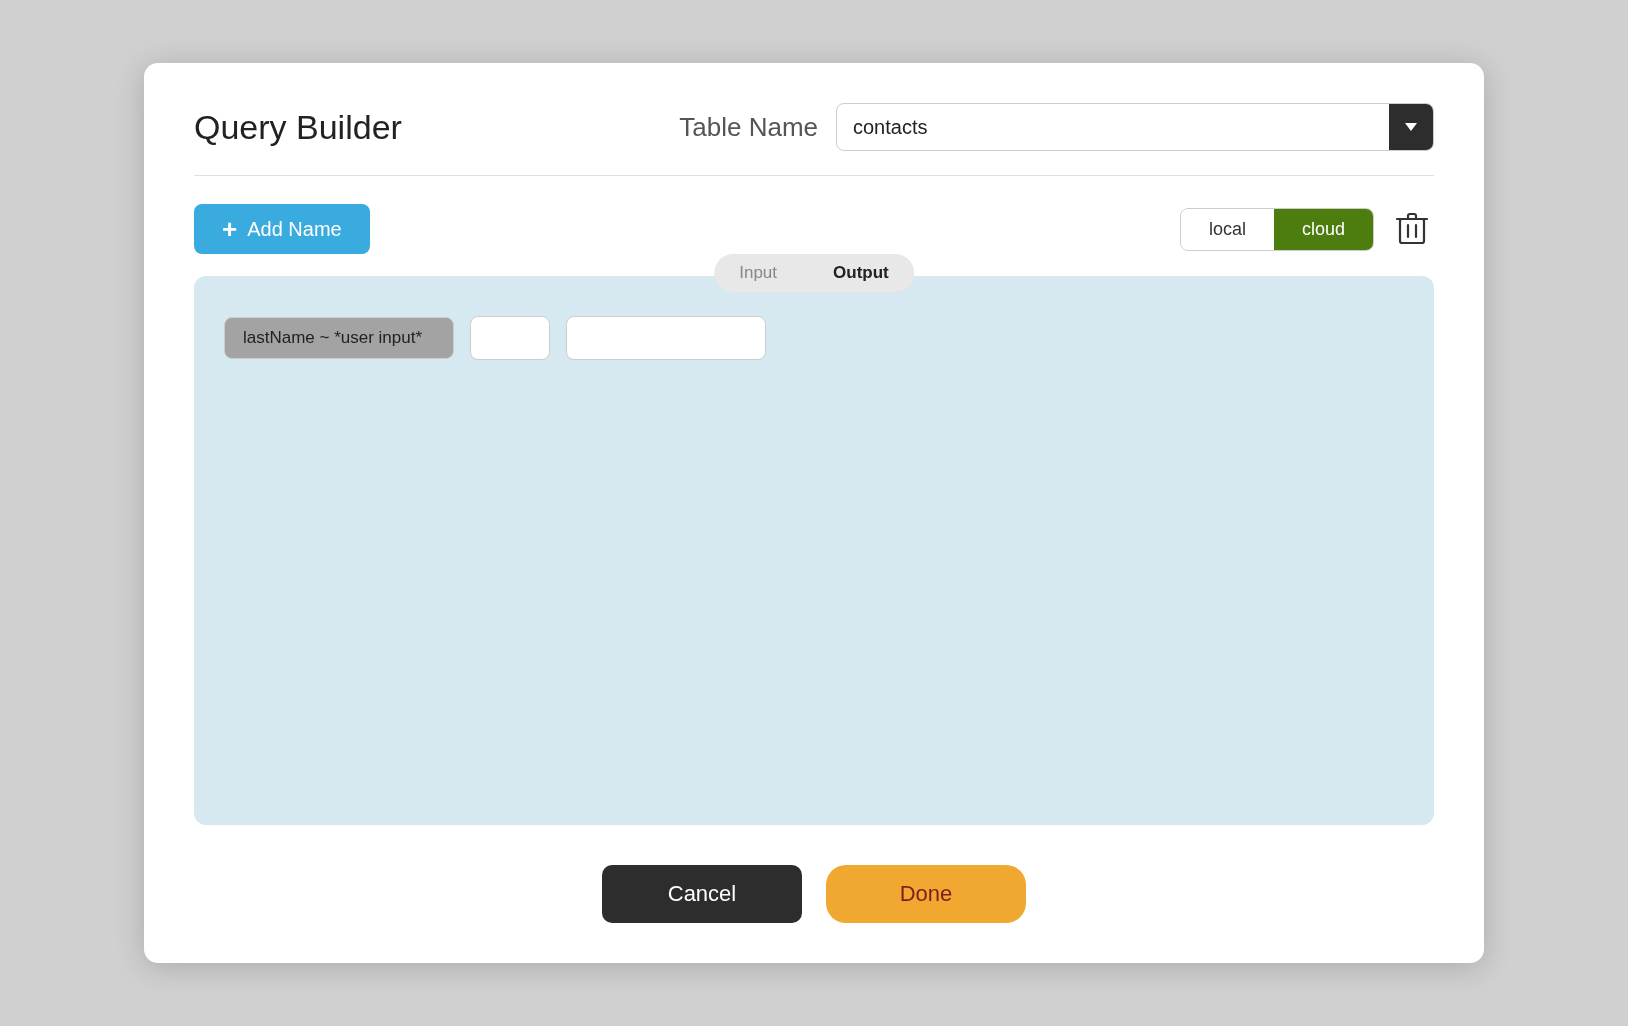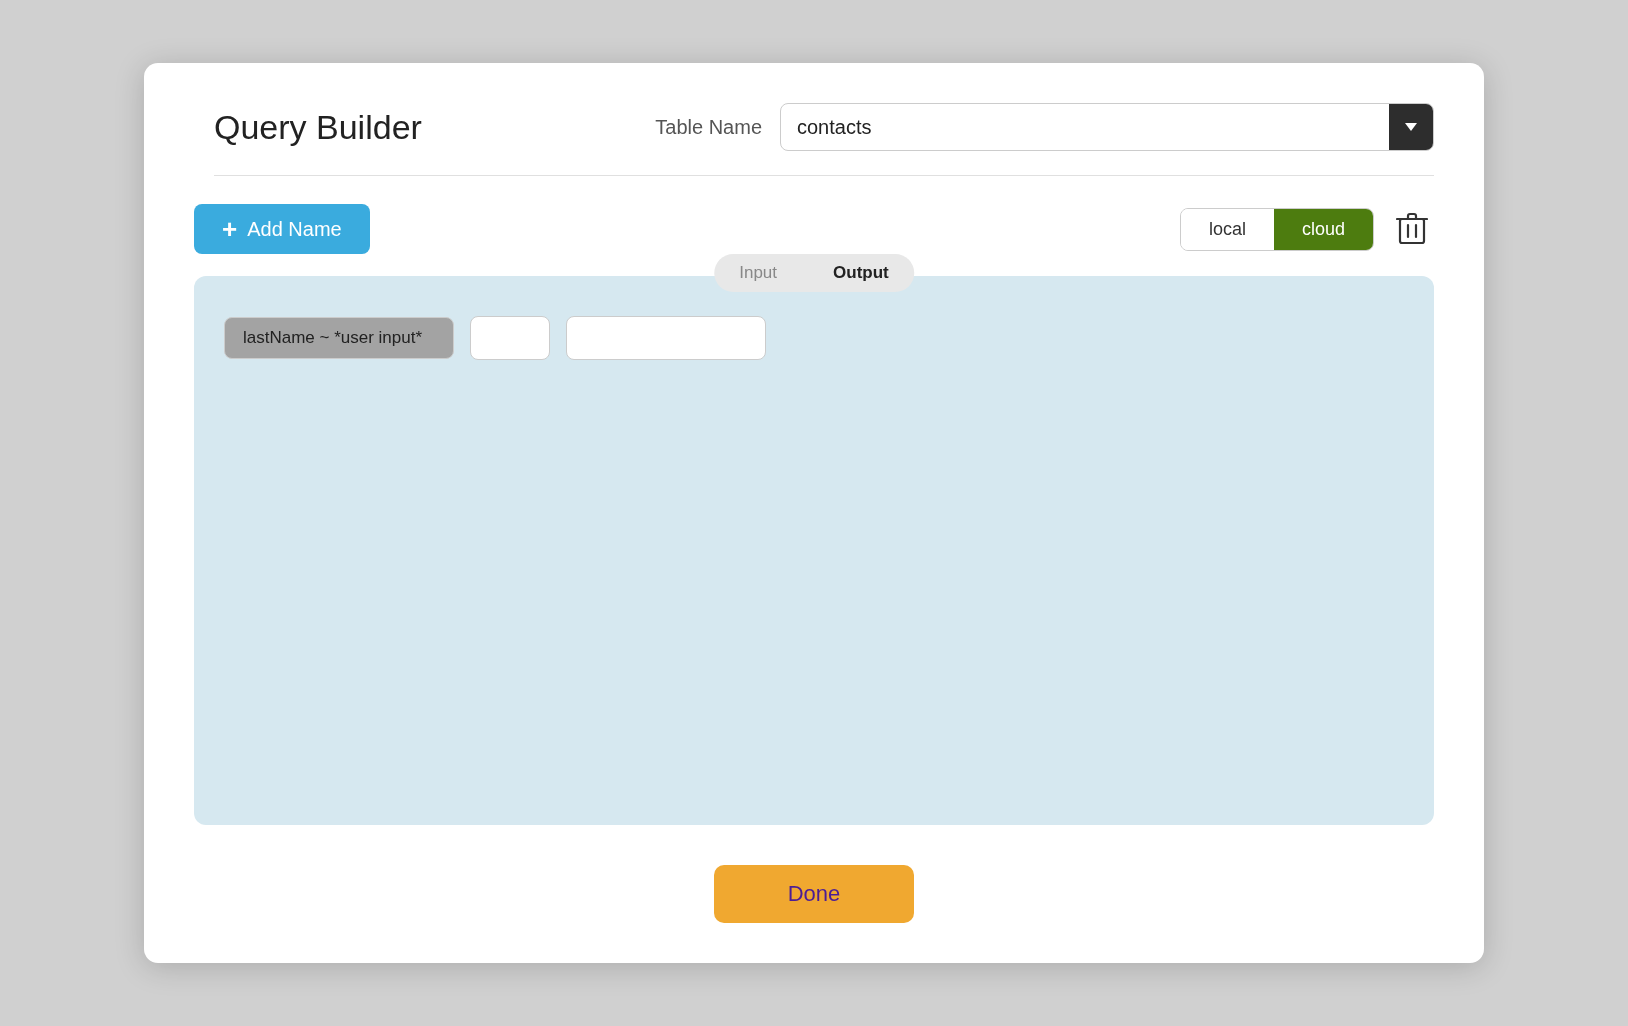--- a/index.html
+++ b/index.html
@@ -28,45 +28,44 @@
       display: flex;
       flex-direction: column;
     }
 
     .header {
       display: flex;
       align-items: center;
       padding-bottom: 24px;
       border-bottom: 1px solid #e0e0e0;
       margin-bottom: 28px;
-      margin-left: 20px;
     }
 
     .title {
       font-size: 34px;
       font-weight: 400;
       color: #222;
       flex: 1;
     }
 
     .table-name-label {
-      font-size: 20px;
+      font-size: 26px;
       color: #555;
       margin-right: 18px;
       font-weight: 400;
     }
 
     .table-name-select-wrapper {
       display: flex;
       align-items: center;
       border: 1.5px solid #ccc;
       border-radius: 8px;
       overflow: hidden;
       background: #fff;
-      width: 654px;
+      width: 598px;
     }
 
     .table-name-value {
       flex: 1;
       padding: 10px 16px;
       font-size: 20px;
       color: #222;
       background: transparent;
       border: none;
       outline: none;
@@ -257,23 +256,23 @@
       border-radius: 10px;
       padding: 16px 0;
       font-size: 22px;
       font-weight: 500;
       cursor: pointer;
       width: 200px;
     }
 
     .done-btn {
       background: #f0a830;
-      color: #4c1d95;
-      border: none;
-      border-radius: 10px;
+      color: #7f1d1d;
+      border: none;
+      border-radius: 20px;
       padding: 16px 0;
       font-size: 22px;
       font-weight: 500;
       cursor: pointer;
       width: 200px;
       text-align: center;
     }
   </style>
 </head>
 <body>
@@ -326,15 +325,16 @@
     </div>
 
     <div class="query-row">
       <div class="query-condition-box">lastName ~ *user input*</div>
       <input class="query-input-small" type="text" value="" style="">
       <input class="query-input-large" type="text" value="" style="">
     </div>
   </div>
 
   <div class="footer-buttons">
+    <button class="cancel-btn">Cancel</button>
     <button class="done-btn">Done</button>
   </div>
 </div>
 
 </body></html>

